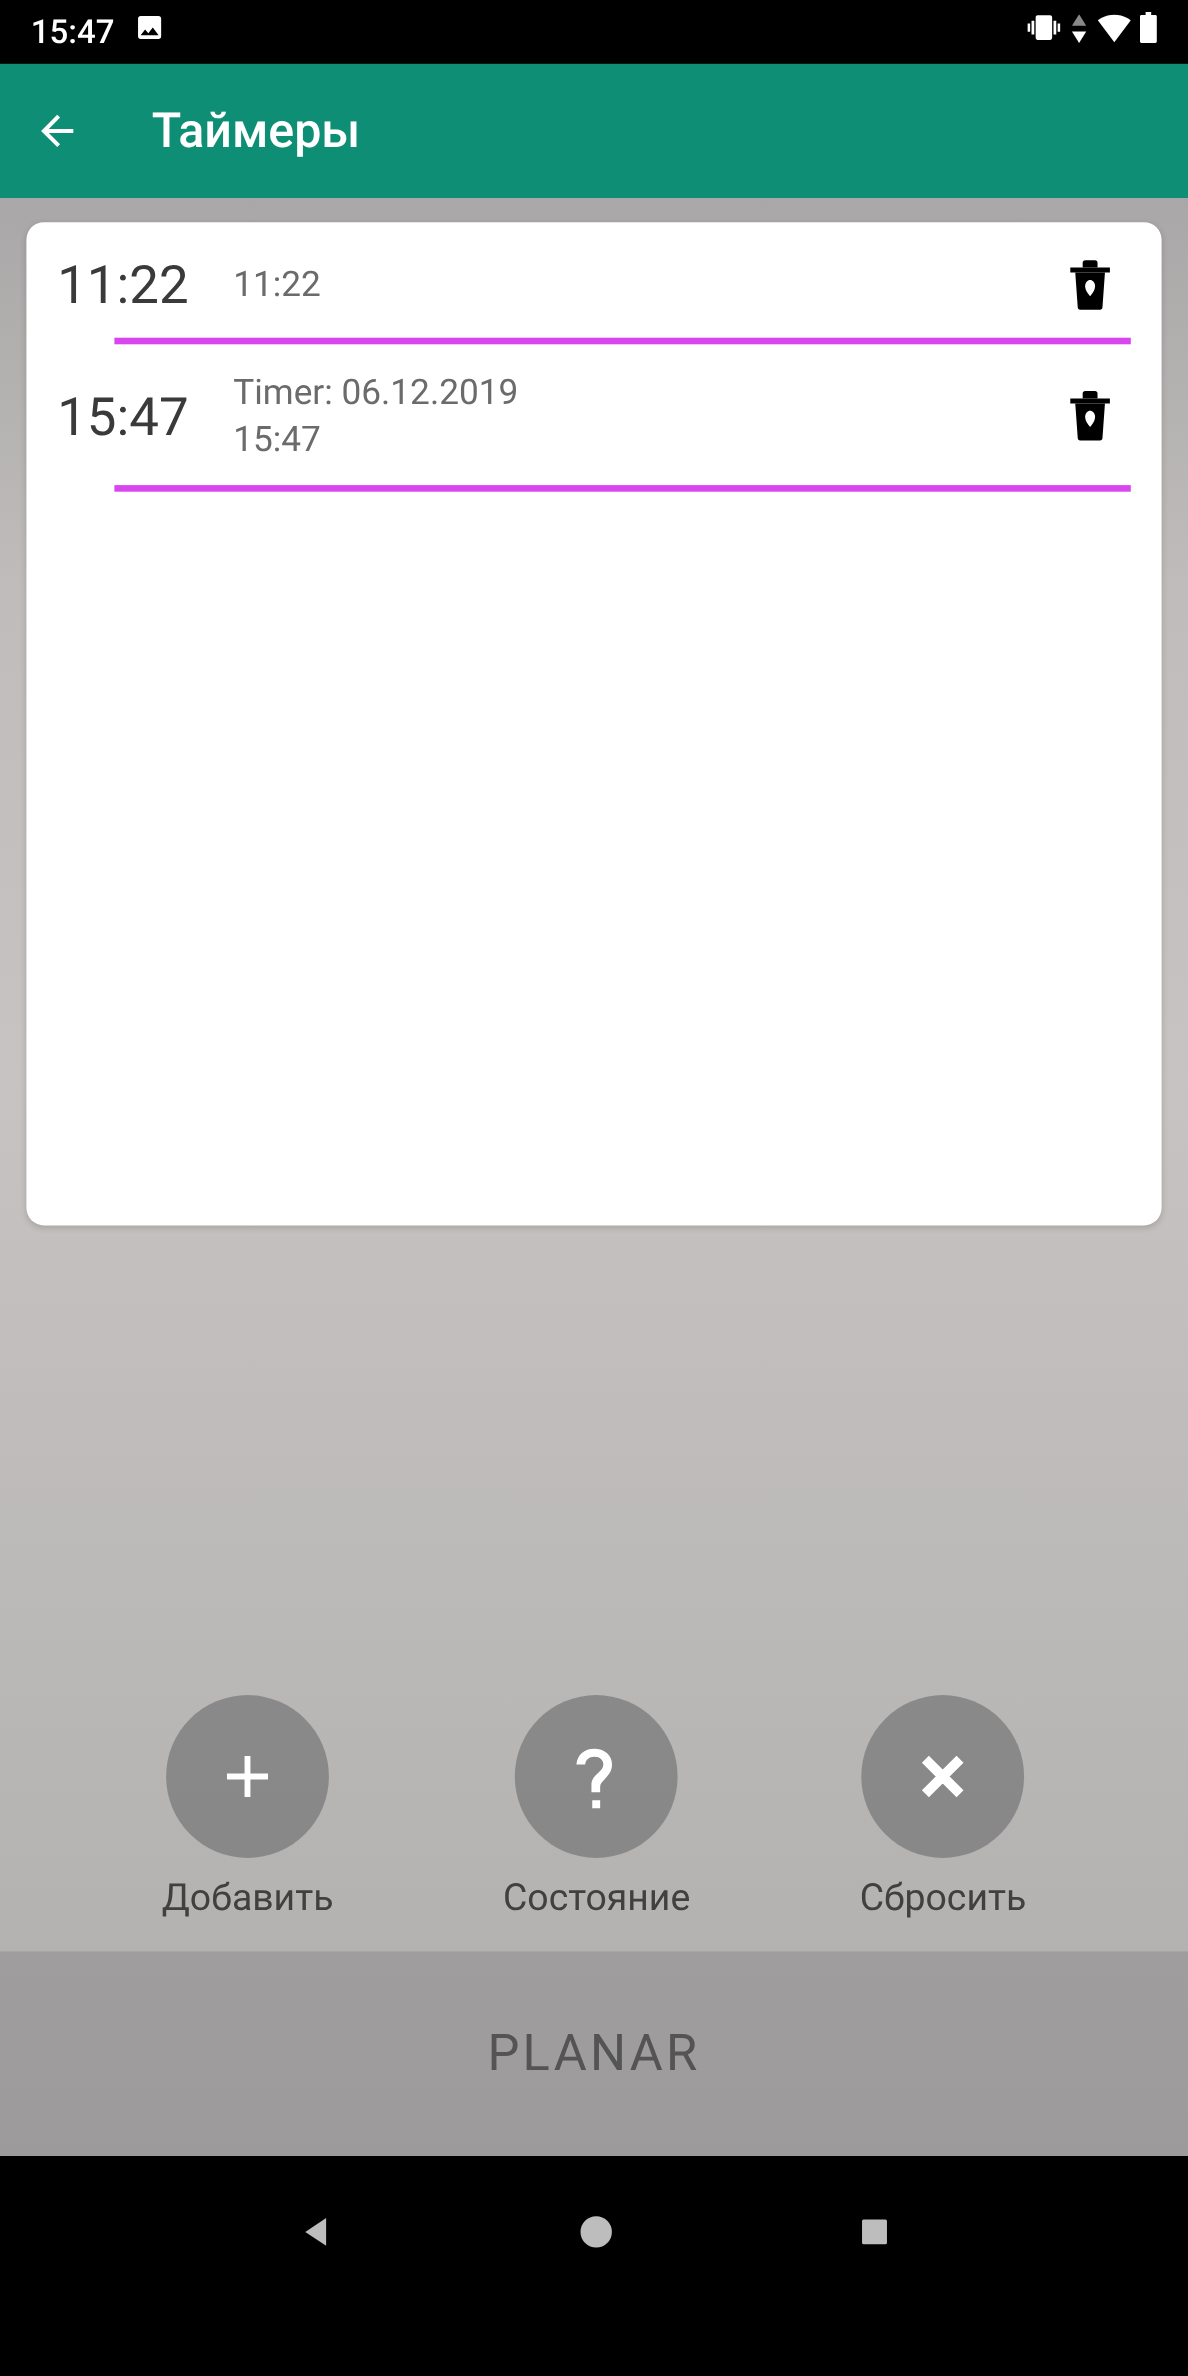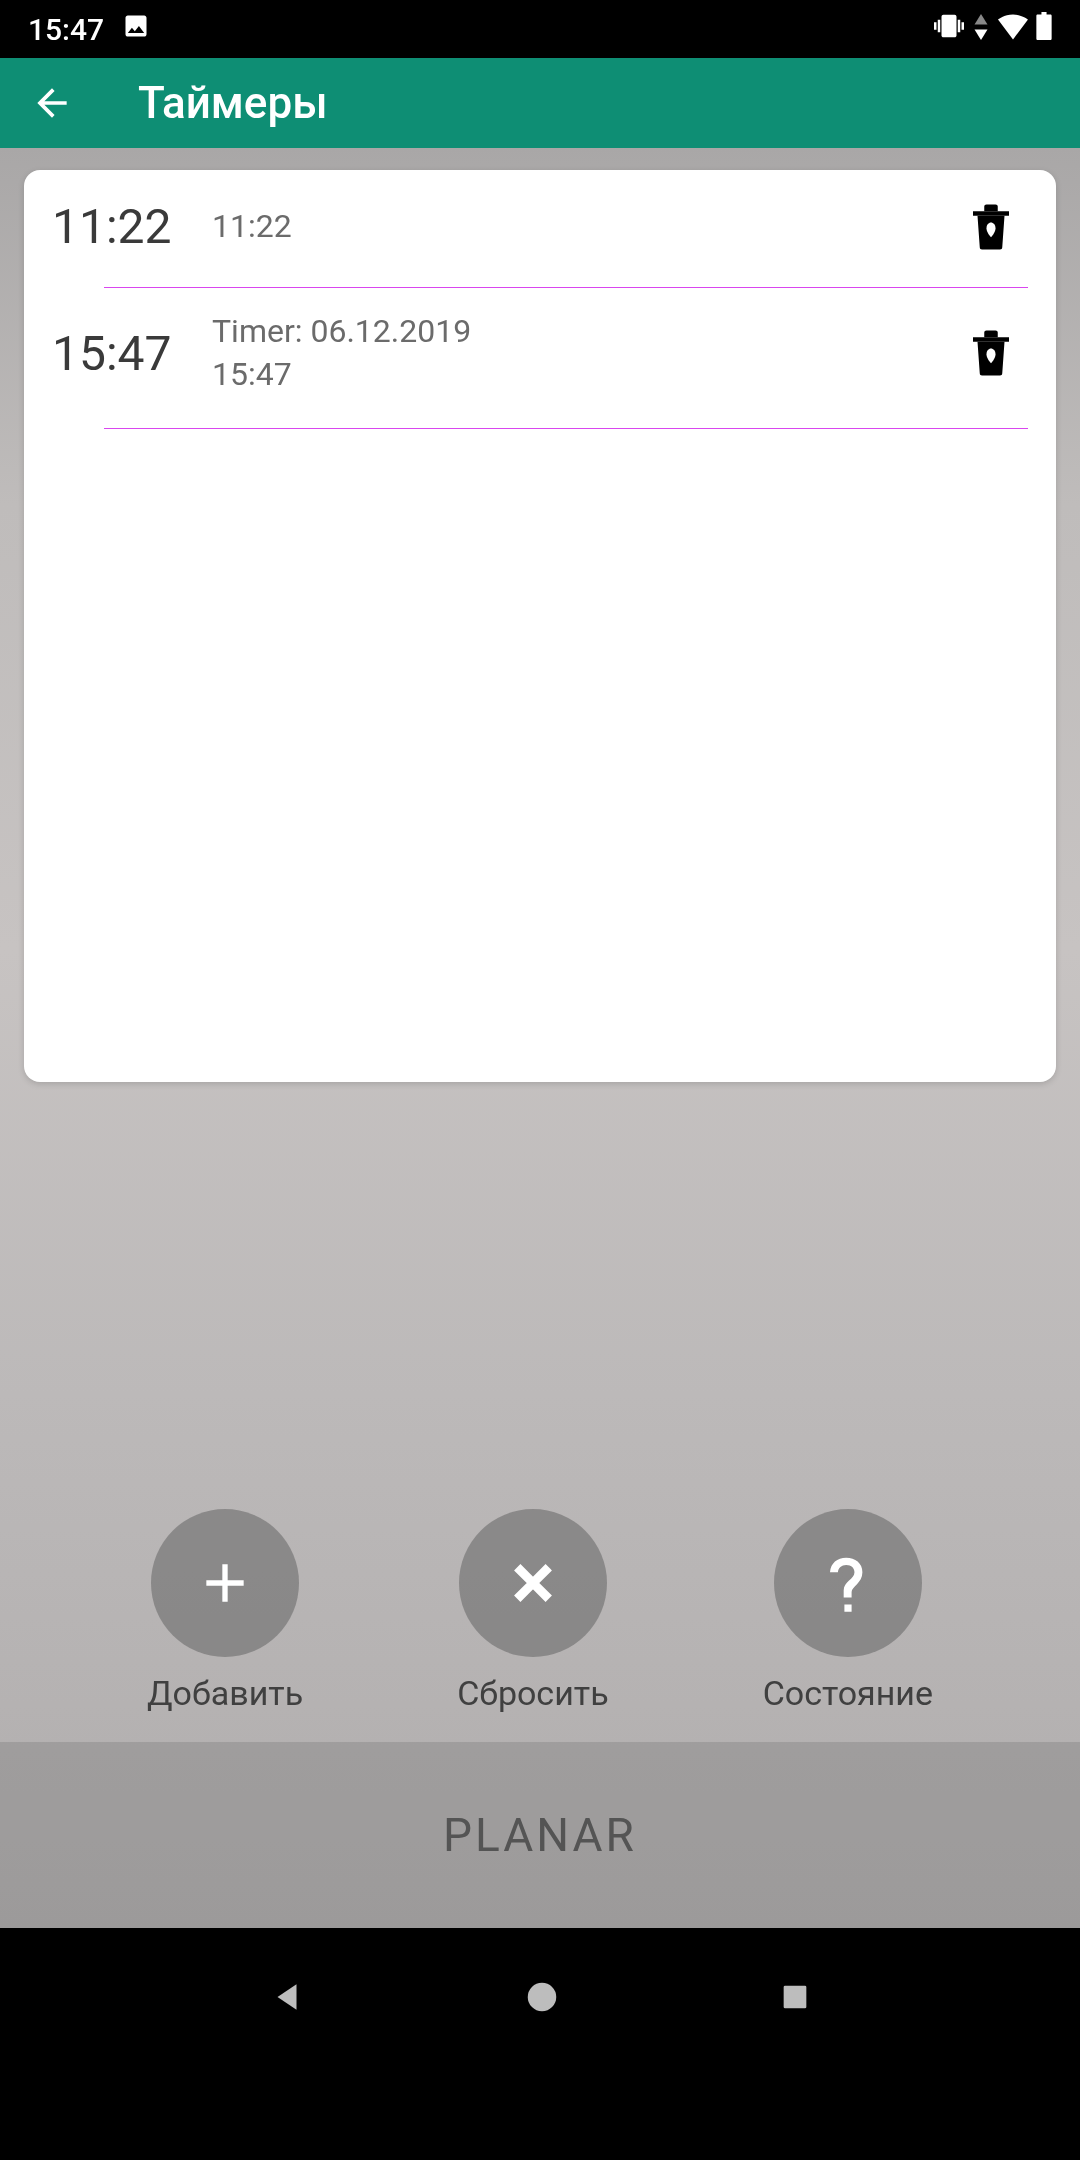--- a/index.html
+++ b/index.html
@@ -13,21 +13,21 @@
     align-items: center;
     justify-content: space-between;
     padding: 0 28px;
     font-size: 30px;
     font-weight: 500;
   }
   .status-left { display: flex; align-items: center; gap: 18px; }
   .status-right { display: flex; align-items: center; gap: 8px; }
   
   .app-bar {
-    height: 90px;
+    height: 122px;
     background: #0e8e74;
     display: flex;
     align-items: center;
     padding: 4px 28px;
   }
   .back-btn {
     width: 48px;
     height: 48px;
     display: flex;
     align-items: center;
@@ -51,22 +51,22 @@
     background: #fff;
     border-radius: 16px;
     height: 912px;
     padding: 24px 28px;
     box-shadow: 0 2px 6px rgba(0,0,0,0.15);
   }
   
   .timer-row {
     display: flex;
     align-items: center;
-    padding: 22px 0 32px;
-    border-bottom: 1px solid #d946ef;
+    padding: 22px 0 20px;
+    border-bottom: 6px solid #d946ef;
     margin-left: 52px;
   }
   .timer-row:first-child { padding-top: 4px; }
   .timer-time {
     font-size: 48px;
     color: #3a3a3a;
     width: 160px;
     margin-left: -52px;
     font-weight: 400;
   }
@@ -225,34 +225,34 @@
       <div class="action-circle">
         <svg width="64" height="64" viewBox="0 0 24 24" fill="#fff">
             <path d="M19 13h-6v6h-2v-6H5v-2h6V5h2v6h6v2z"></path>
           </svg>
       </div>
       <div class="action-label">Добавить</div>
     </div>
 
     <div class="action-btn">
       <div class="action-circle">
+        <svg width="52" height="72" viewBox="0 0 12 20" fill="#fff">
+          <path d="M5 14h2v-1.5c0-1.5 3-2.5 3-5.5 0-2.5-2-4-4.5-4C3 3 1.2 4.5 1 7h2.2c.1-1.2 1-2 2.3-2 1.5 0 2.3.9 2.3 2 0 2-3 2.5-3 5v2zM5 16h2v2H5z"></path>
+        </svg>
+      </div>
+      <div class="action-label">Состояние</div>
+    </div>
+
+    <div class="action-btn">
+      <div class="action-circle">
         <svg width="54" height="54" viewBox="0 0 24 24" fill="#fff">
             <path d="M19 6.41 17.59 5 12 10.59 6.41 5 5 6.41 10.59 12 5 17.59 6.41 19 12 13.41 17.59 19 19 17.59 13.41 12z" stroke="#fff" stroke-width="2"></path>
           </svg>
       </div>
       <div class="action-label">Сбросить</div>
-    </div>
-
-    <div class="action-btn">
-      <div class="action-circle">
-        <svg width="52" height="72" viewBox="0 0 12 20" fill="#fff">
-          <path d="M5 14h2v-1.5c0-1.5 3-2.5 3-5.5 0-2.5-2-4-4.5-4C3 3 1.2 4.5 1 7h2.2c.1-1.2 1-2 2.3-2 1.5 0 2.3.9 2.3 2 0 2-3 2.5-3 5v2zM5 16h2v2H5z"></path>
-        </svg>
-      </div>
-      <div class="action-label">Состояние</div>
     </div>
 
   </div>
 
   <div class="brand-bar">PLANAR</div>
 </div>
 
 <div class="nav-bar">
   <span>
     <svg width="38" height="38" viewBox="0 0 24 24" fill="#bdbdbd">

